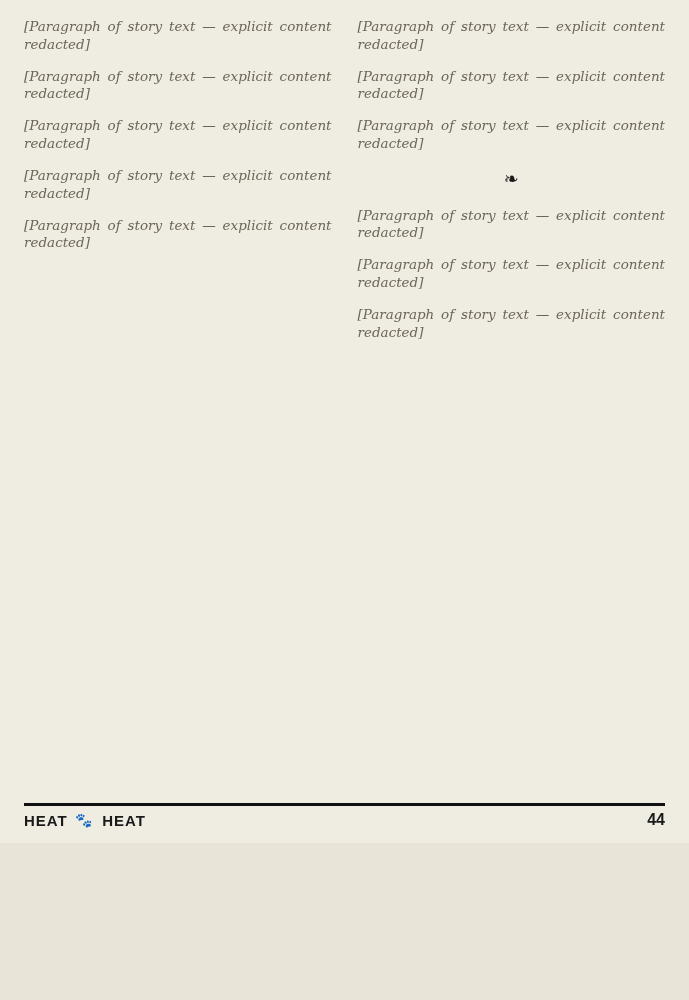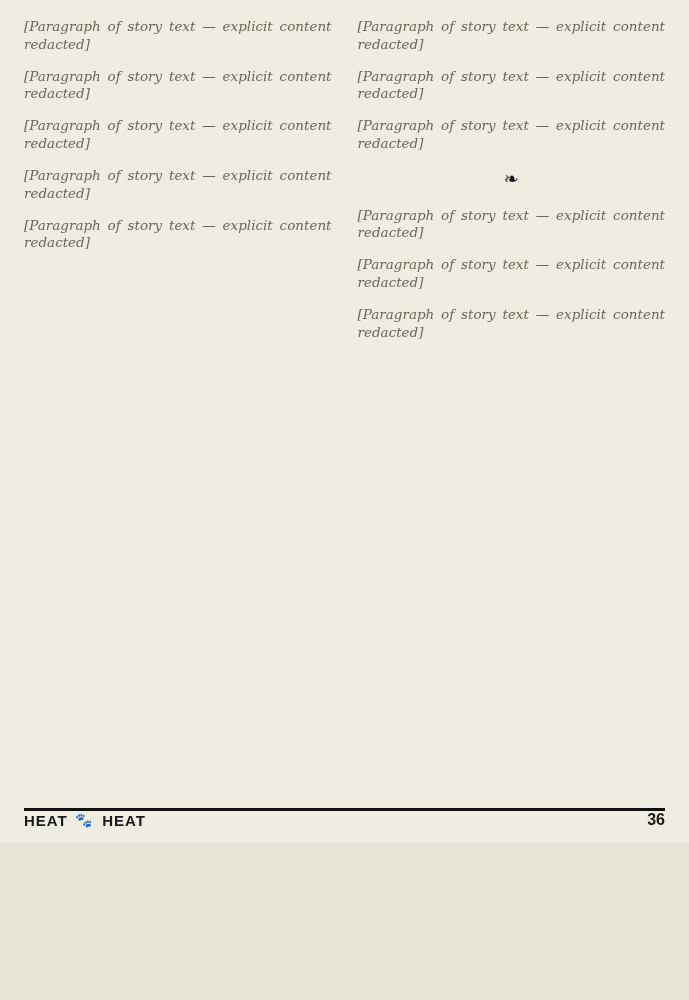--- a/index.html
+++ b/index.html
@@ -39,20 +39,21 @@
     font-style: italic;
   }
   .dingbat {
     text-align: center;
     font-size: 18px;
     margin: 10px 0 16px 0;
     color: #1a1a1a;
   }
   .footer {
     border-top: 3px solid #111;
+    padding-top: 5px;
     display: flex;
     justify-content: space-between;
     align-items: center;
     font-family: "Liberation Sans", "DejaVu Sans", sans-serif;
     font-weight: bold;
   }
   .footer-left {
     display: flex;
     align-items: center;
     gap: 8px;
@@ -95,16 +96,16 @@
     </div>
 
   </div>
 
   <div class="footer">
     <div class="footer-left">
       <span>HEAT</span>
       <span class="paw-icon">🐾</span>
       <span>HEAT</span>
     </div>
-    <div class="page-number">36</div>
+    <div class="page-number">44</div>
   </div>
 
 </div>
 
 </body></html>

